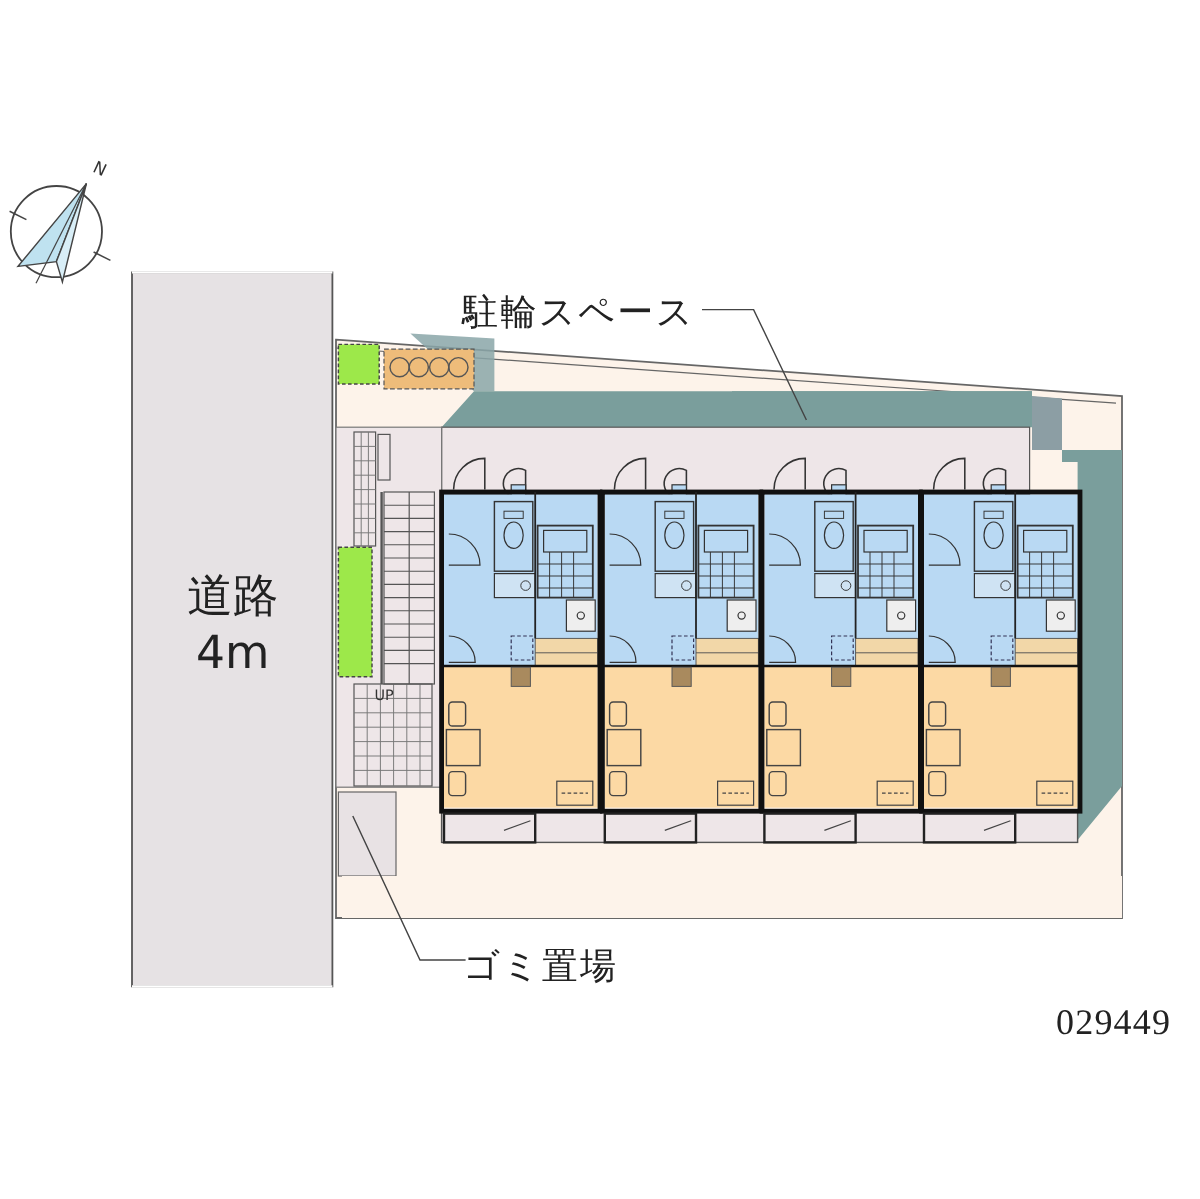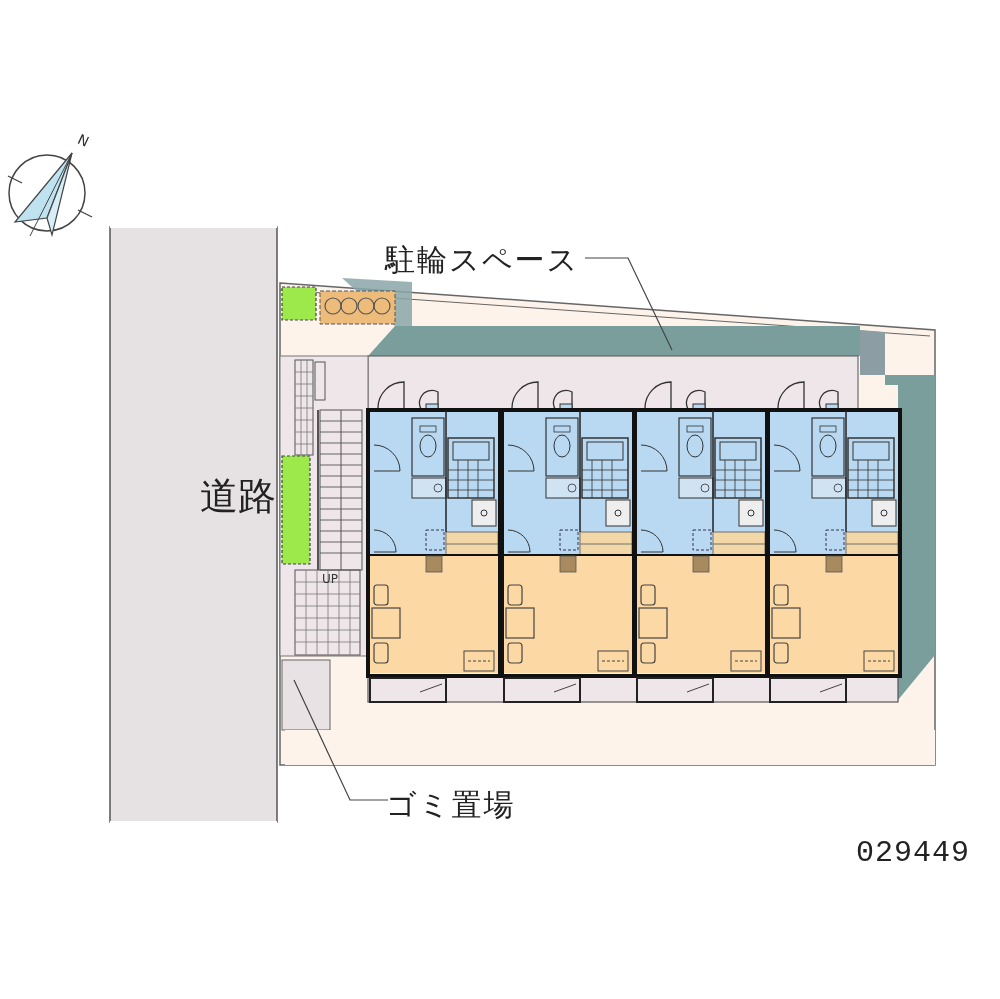--- a/index.html
+++ b/index.html
@@ -1,23 +1,23 @@
 <!DOCTYPE html>
 <html><head>
 <meta charset="utf-8">
 <style>
   html,body{margin:0;padding:0;background:#ffffff;}
   body{width:1000px;height:999px;position:relative;overflow:hidden;font-family:"DejaVu Sans",sans-serif;}
   svg{position:absolute;left:0;top:0;}
   .lbl{position:absolute;color:#222;white-space:nowrap;}
-  .road-label{left:110px;top:472px;width:168px;text-align:center;font-size:38px;line-height:48px;color:#222;margin-left:44px;}
+  .road-label{left:110px;top:472px;width:168px;text-align:center;font-size:38px;line-height:48px;color:#222;}
   .bike-label{left:385px;top:240px;font-size:30px;letter-spacing:2px;text-align:right;}
   .trash-label{left:386px;top:785px;font-size:30px;letter-spacing:2px;font-family:Liberation Serif, serif;}
-  .id-label{left:856px;top:836px;font-size:30px;letter-spacing:1px;font-family:Liberation Mono, monospace;}
-  .up-label{left:322px;top:572px;font-size:12px;color:#333;}
+  .id-label{left:880px;top:836px;font-size:30px;letter-spacing:1px;font-family:Liberation Serif, serif;}
+  .up-label{left:312px;top:572px;font-size:12px;color:#333;}
 </style>
 </head>
 <body>
 
 <svg width="1000" height="999" viewBox="0 0 1000 999">
 
   <g>
     <circle cx="47" cy="193" r="38" fill="none" stroke="#444" stroke-width="1.5"></circle>
     <polygon points="72,153 15,222 47,218" fill="#bfe2f0" stroke="#444" stroke-width="1.2"></polygon>
     <polygon points="72,153 47,218 52,235" fill="#d8eef7" stroke="#444" stroke-width="1.2"></polygon>
@@ -178,17 +178,18 @@
       <rect x="2" y="678" width="76" height="24" fill="none" stroke="#222" stroke-width="2"></rect>
     </g>
   </defs>
 
   <polyline points="585,258 628,258 672,350" fill="none" stroke="#444" stroke-width="1.2"></polyline>
   <polyline points="294,680 350,800 388,800" fill="none" stroke="#444" stroke-width="1.2"></polyline>
 </svg>
 
 <div class="lbl road-label">
   <div>道路</div>
+  <div>4m</div>
 </div>
 <div class="lbl bike-label">駐輪スペース</div>
 <div class="lbl trash-label">ゴミ置場</div>
 <div class="lbl up-label">UP</div>
 <div class="lbl id-label">029449</div>
 
 </body></html>

